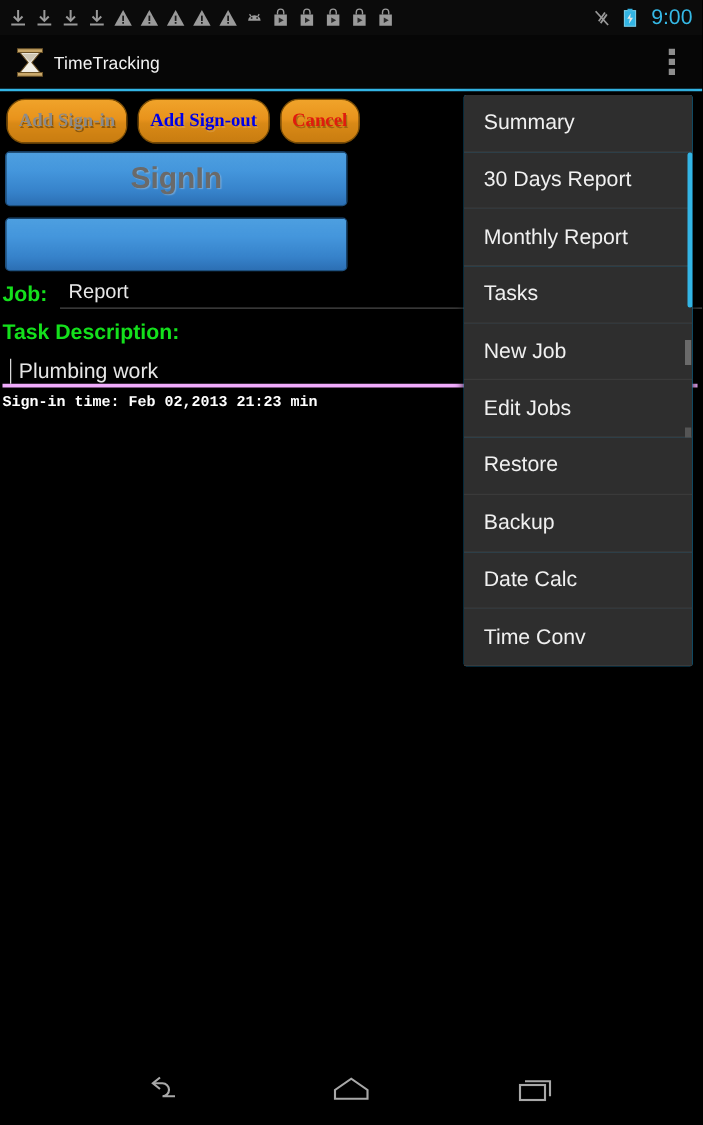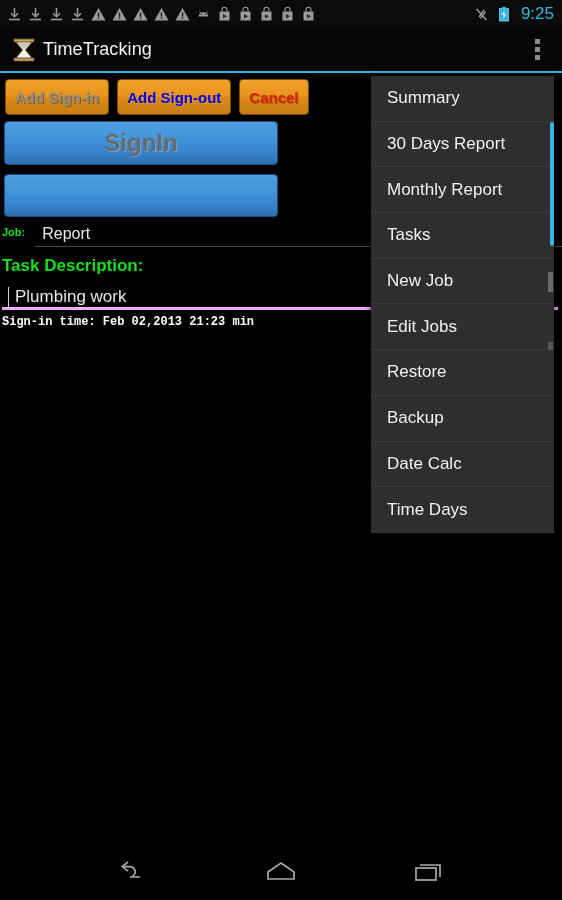--- a/index.html
+++ b/index.html
@@ -70,21 +70,21 @@
     box-sizing: border-box;
     padding-left: 10px;
   }
   #app-icon {
     width: 28px; height: 28px;
     flex: 0 0 auto;
     margin-right: 5px;
   }
   #app-title {
     color: #f2f2f2;
-    font-size: 18px;
+    font-size: 14px;
     font-family: "Liberation Sans", sans-serif;
     letter-spacing: 0.1px;
   }
   #overflow-button {
     position: absolute;
     right: 0; top: 0;
     width: 50px; height: 43px;
     display: flex;
     flex-direction: column;
     align-items: center;
@@ -108,29 +108,29 @@
     left: 0; top: 79px;
     width: 562px; height: 38px;
     display: flex;
     align-items: flex-start;
     gap: 8px;
     padding-left: 5px;
     box-sizing: border-box;
   }
   .amber-btn {
     height: 36px;
-    border-radius: 4px;
+    border-radius: 15px;
     border: 1px solid #7a4d06;
     background: linear-gradient(180deg, #f0a32a 0%, #e8931c 45%, #d98916 55%, #c87c10 100%);
     display: flex;
     align-items: center;
     justify-content: center;
     font-size: 15px;
     font-weight: bold;
-    font-family: Liberation Sans, sans-serif;
+    font-family: Liberation Serif, serif;
     box-sizing: border-box;
     padding: 0 9px;
     text-shadow: 1px 1px 0 rgba(0,0,0,0.35);
     cursor: pointer;
   }
   .amber-btn.disabled { color: #8c8c8c; }
   .amber-btn.blue-label { color: #0000e6; text-shadow: 1px 1px 0 rgba(255,255,255,0.15); }
   .amber-btn.red-label { color: #e01b0e; text-shadow: 1px 1px 0 rgba(0,0,0,0.25); }
 
   
@@ -168,21 +168,21 @@
   
   #job-row {
     position: absolute;
     left: 0; top: 225px;
     width: 562px; height: 28px;
     display: flex;
     align-items: flex-start;
   }
   #job-label {
     color: #14e01c;
-    font-size: 11px;
+    font-size: 17px;
     font-weight: bold;
     font-family: "Liberation Sans", sans-serif;
     padding-left: 2px;
     padding-top: 1px;
   }
   #job-spinner {
     margin-left: 10px;
     flex: 1 1 auto;
     border-bottom: 1px solid #4a4a4a;
     padding-bottom: 3px;
@@ -449,21 +449,21 @@
             </g>
           </svg>
       </span>
       <span class="sb-icon">
         <svg width="14" height="17" viewBox="0 0 14 17">
             <rect x="2.5" y="2.5" width="9" height="12.5" fill="#33b5e5" stroke="#7fd4ef" stroke-width="0.8"></rect>
             <rect x="5" y="1" width="4" height="1.6" fill="#33b5e5"></rect>
             <path d="M7.6 4.5 L4.8 9 H6.8 L6.2 13 L9.4 8.2 H7.2 Z" fill="#e8e8e8"></path>
           </svg>
       </span>
-      <span class="clock-text">9:25</span>
+      <span class="clock-text">9:00</span>
     </div>
   </div>
 
   <div id="action-bar">
     <span id="app-icon">
       <svg width="28" height="28" viewBox="0 0 28 28">
         <rect x="4" y="3" width="20" height="3" fill="#c9a86a" stroke="#6b5227" stroke-width="0.8"></rect>
         <rect x="4" y="22" width="20" height="3" fill="#c9a86a" stroke="#6b5227" stroke-width="0.8"></rect>
         <path d="M6 6 H22 L15.5 14 L22 22 H6 L12.5 14 Z" fill="#f2efe6" stroke="#6b5227" stroke-width="0.9"></path>
         <path d="M7.5 7 H20.5 L14 13.6 Z" fill="#cfc7b4"></path>
@@ -511,21 +511,21 @@
   <div id="overflow-menu">
     <div class="menu-item">Summary</div>
     <div class="menu-item">30 Days Report</div>
     <div class="menu-item">Monthly Report</div>
     <div class="menu-item">Tasks</div>
     <div class="menu-item">New Job</div>
     <div class="menu-item">Edit Jobs</div>
     <div class="menu-item">Restore</div>
     <div class="menu-item">Backup</div>
     <div class="menu-item">Date Calc</div>
-    <div class="menu-item">Time Days</div>
+    <div class="menu-item">Time Conv</div>
     <div id="menu-scrollbar"></div>
     <div id="menu-thumb-2"></div>
     <div id="menu-thumb-3"></div>
   </div>
 
   <div id="nav-bar">
     <div class="nav-btn">
       <svg width="40" height="26" viewBox="0 0 40 26">
         <path d="M26 18 H16 a5.2 5.2 0 0 0 0 -10.4 H9" fill="none" stroke="#a8a8a8" stroke-width="1.7"></path>
         <path d="M14 3 L8.3 7.6 L14 12.2" fill="none" stroke="#a8a8a8" stroke-width="1.7"></path>

